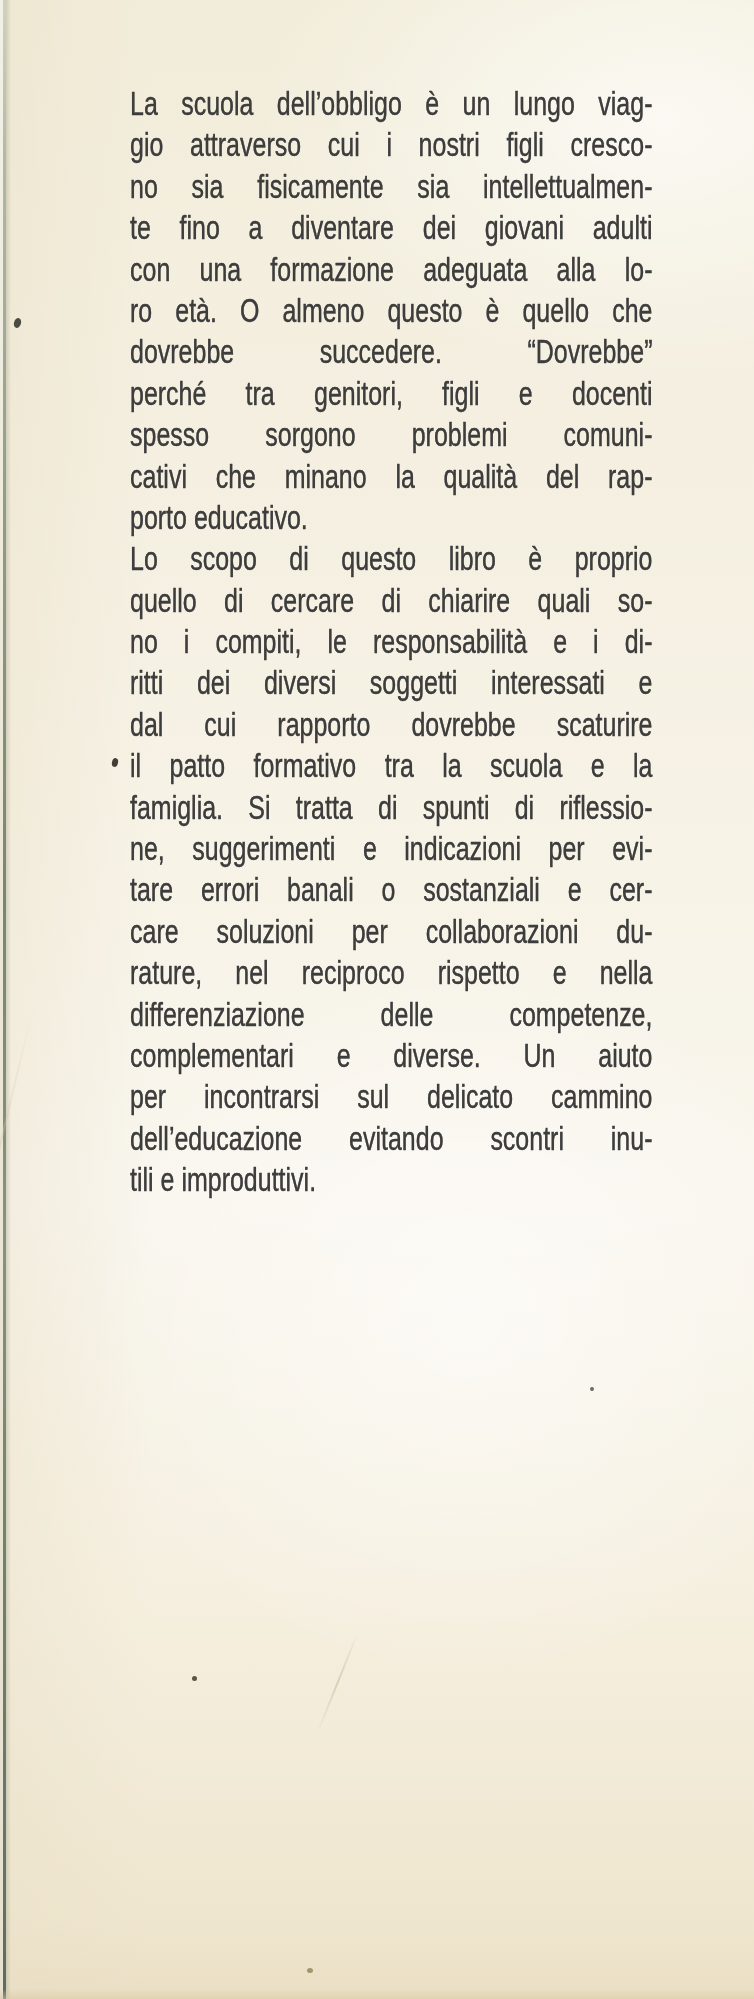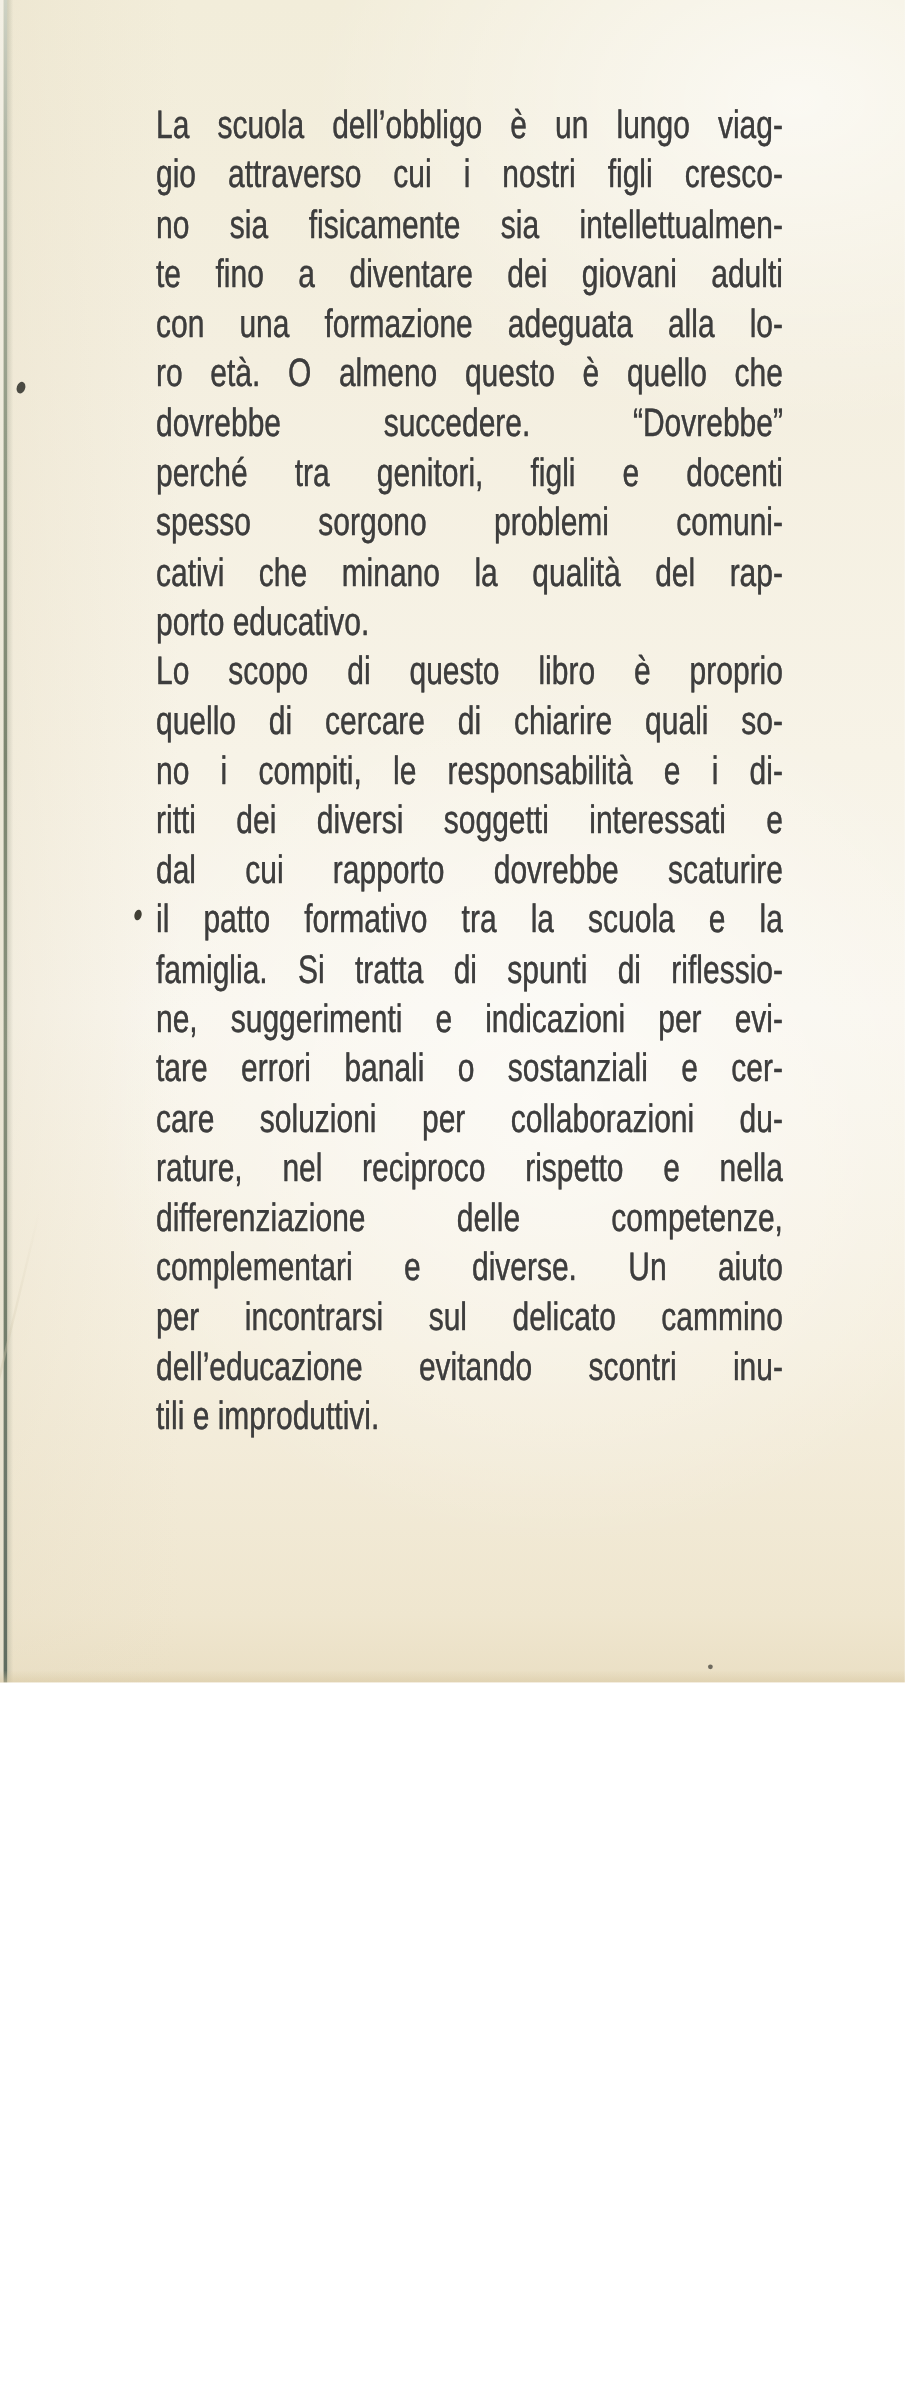--- a/index.html
+++ b/index.html
@@ -9,21 +9,21 @@
   body {
     width: 754px;
     height: 1999px;
     overflow: hidden;
     font-family: "Liberation Sans", "DejaVu Sans", sans-serif;
     background: #ffffff;
   }
   .page {
     position: relative;
     width: 754px;
-    height: 1402px;
+    height: 1999px;
     overflow: hidden;
     background:
       radial-gradient(ellipse 620px 420px at 88% 6%, rgba(255,255,255,0.65), rgba(255,255,255,0) 65%),
       radial-gradient(ellipse 560px 520px at 62% 66%, rgba(255,255,255,0.55), rgba(255,255,255,0) 70%),
       linear-gradient(90deg, rgba(232,222,197,0.38) 0px, rgba(232,222,197,0.0) 150px),
       linear-gradient(180deg, #f2edda 0%, #f4efe0 22%, #f7f3e7 45%, #f9f6ee 60%, #f5efdf 80%, #efe6cf 96%, #eadfc4 100%);
   }
   
   .edge-paper {
     position: absolute;

